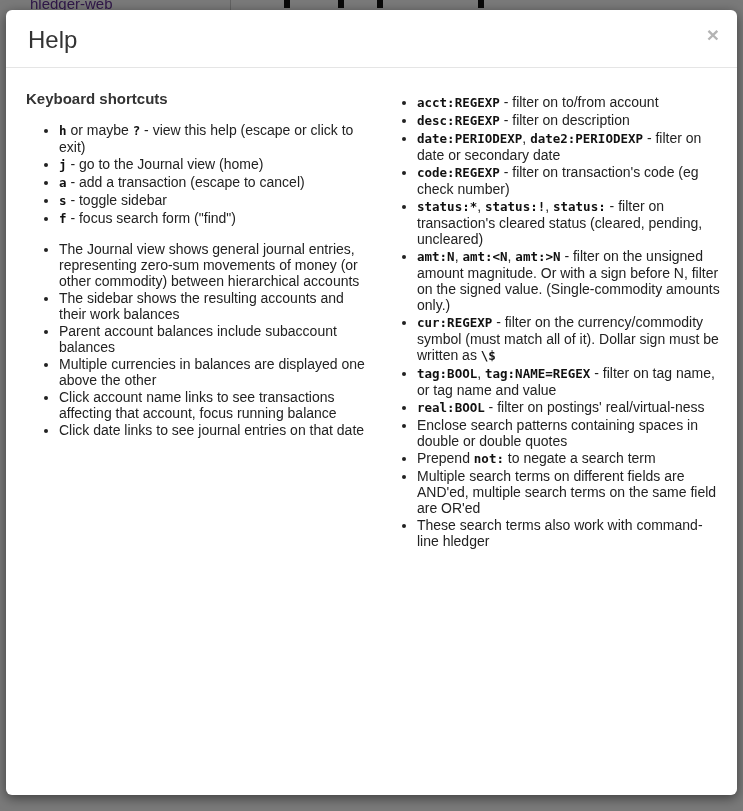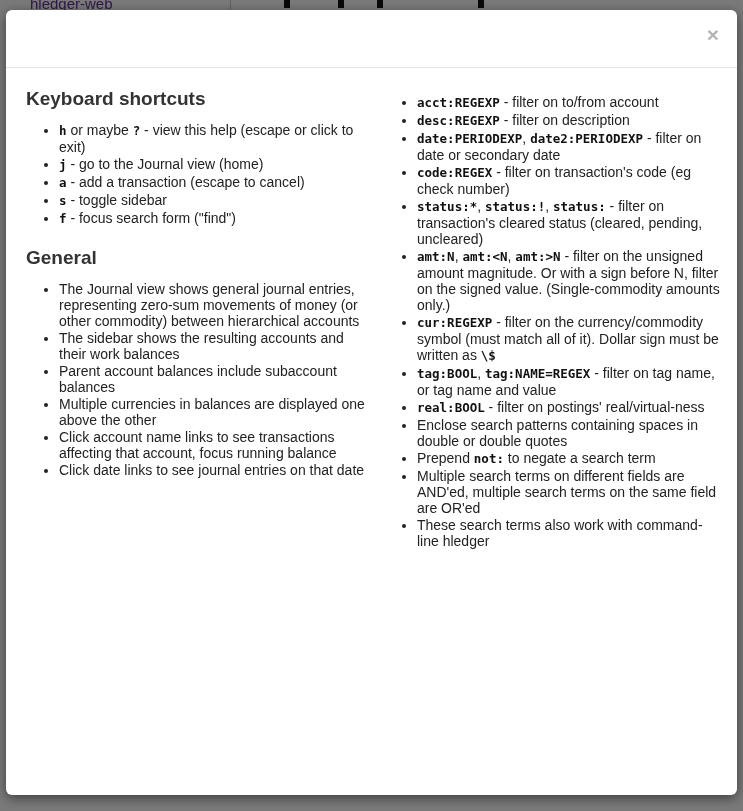--- a/index.html
+++ b/index.html
@@ -76,21 +76,21 @@
   }
   .modal-body {
     display: flex;
     padding: 12px 15px 30px 20px;
   }
   .col { color: #222222; }
   .col-left  { width: 358px; padding-right: 14px; }
   .col-right { flex: 1; }
 
   .section-heading {
-    font-size: 19px;
+    font-size: 15px;
     font-weight: 700;
     color: #333333;
     margin: 22px 0 10px 0;
     line-height: 18px;
   }
   .col .section-heading:first-child { margin-top: 10px; }
 
   .help-list {
     list-style: disc outside;
     padding-left: 33px;
@@ -121,47 +121,47 @@
     <span class="stub-3"></span>
     <span class="stub-4"></span>
   </div>
 </div>
 
 <div class="backdrop"></div>
 
 <div class="modal">
   <div class="modal-header">
     <button class="close">×</button>
+    <h1 class="modal-title">Help</h1>
   </div>
   <div class="modal-body">
     <div class="col col-left">
         <h4 class="section-heading">Keyboard shortcuts</h4>
         <ul class="help-list">
           <li><code>h</code> or maybe <code>?</code> - view this help (escape or click to exit)</li>
           <li><code>j</code> - go to the Journal view (home)</li>
           <li><code>a</code> - add a transaction (escape to cancel)</li>
           <li><code>s</code> - toggle sidebar</li>
           <li><code>f</code> - focus search form ("find")</li>
         </ul>
-        <h4 class="section-heading">General</h4>
         <ul class="help-list">
           <li>The Journal view shows general journal entries, representing zero-sum movements of money (or other commodity) between hierarchical accounts</li>
           <li>The sidebar shows the resulting accounts and their work balances</li>
           <li>Parent account balances include subaccount balances</li>
           <li>Multiple currencies in balances are displayed one above the other</li>
           <li>Click account name links to see transactions affecting that account, focus running balance</li>
           <li>Click date links to see journal entries on that date</li>
         </ul>
       </div>
     <div class="col col-right">
         <ul class="help-list">
           <li><code>acct:REGEXP</code> - filter on to/from account</li>
           <li><code>desc:REGEXP</code> - filter on description</li>
           <li><code>date:PERIODEXP</code>, <code>date2:PERIODEXP</code> - filter on date or secondary date</li>
-          <li><code>code:REGEX</code> - filter on transaction's code (eg check number)</li>
+          <li><code>code:REGEXP</code> - filter on transaction's code (eg check number)</li>
           <li><code>status:*</code>, <code>status:!</code>, <code>status:</code> - filter on transaction's cleared status (cleared, pending, uncleared)</li>
           <li><code>amt:N</code>, <code>amt:&lt;N</code>, <code>amt:&gt;N</code> - filter on the unsigned amount magnitude. Or with a sign before N, filter on the signed value. (Single-commodity amounts only.)</li>
           <li><code>cur:REGEXP</code> - filter on the currency/commodity symbol (must match all of it). Dollar sign must be written as <code>\$</code></li>
           <li><code>tag:BOOL</code>, <code>tag:NAME=REGEX</code> - filter on tag name, or tag name and value</li>
           <li><code>real:BOOL</code> - filter on postings' real/virtual-ness</li>
           <li>Enclose search patterns containing spaces in double or double quotes</li>
           <li>Prepend <code>not:</code> to negate a search term</li>
           <li>Multiple search terms on different fields are AND'ed, multiple search terms on the same field are OR'ed</li>
           <li>These search terms also work with command-line hledger</li>
         </ul>

